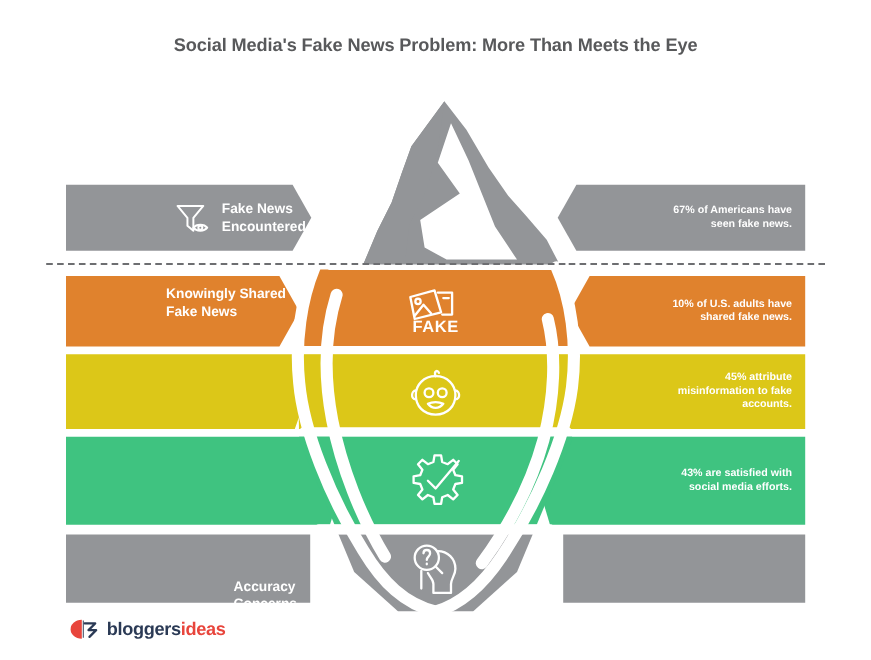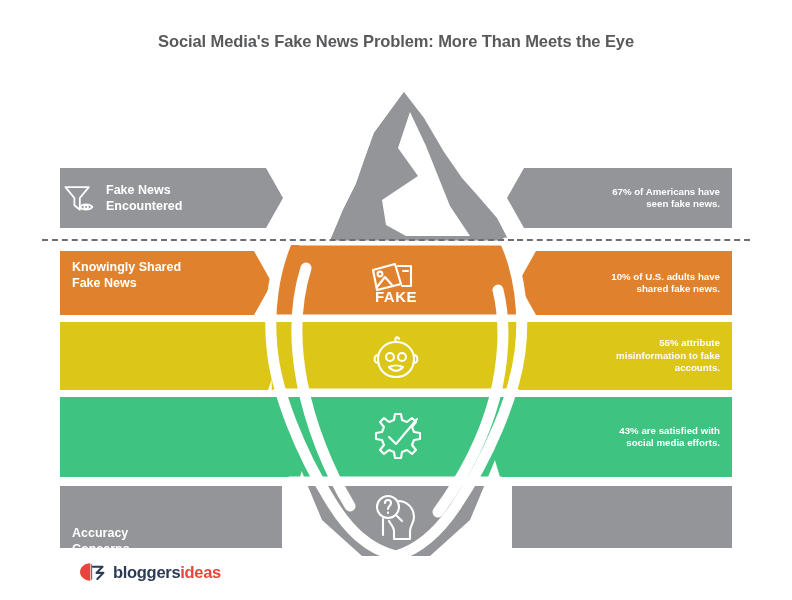--- a/index.html
+++ b/index.html
@@ -25,35 +25,35 @@
   
   .waterline {
     position:absolute; top:239px; height:0;
     border-top:2px dashed #6d6e71;
   }
   #waterline-left  { left:42px;  width:472px; }
   #waterline-right { left:517px; width:233px; }
 
   
   .plate { position:absolute; display:flex; align-items:center; }
-  .plate-left  { left:60px;  justify-content:flex-start; }
+  .plate-left  { left:60px;  justify-content:flex-end; }
   .plate-right { justify-content:flex-end; }
 
   .plate-text {
     color:#ffffff;
     line-height:1.28;
     white-space:pre-line;
   }
   .label-text { font-size:12.5px; font-weight:bold; padding-left:0; }
   .stat-text  { font-size:9.7px;  font-weight:bold; text-align:right; }
 
   .lbl-icon { width:36px; height:36px; flex:0 0 36px; margin-right:10px; }
 
   
-  #logo { position:absolute; left:80px; top:561px; display:flex; align-items:center;justify-content:space-between; }
+  #logo { position:absolute; left:64px; top:561px; display:flex; align-items:center;justify-content:space-between; }
   #logo-mark { width:26px; height:22px; margin-right:7px; }
   #logo-word { font-size:16.5px; font-weight:bold; letter-spacing:-0.3px; }
   .lw-a { color:#2b3a55; }
   .lw-b { color:#e8453c; }
 </style>
 </head>
 <body>
 
 <div id="stage">
 
@@ -166,21 +166,21 @@
   <div class="plate plate-left" style="top:251px; height:48px; width:200px; padding-left:12px;">
     <div class="plate-text label-text">Knowingly Shared
 Fake News</div>
   </div>
   <div class="plate plate-right" style="top:251px; left:536px; height:64px; width:184px;">
     <div class="plate-text stat-text">10% of U.S. adults have
 shared fake news.</div>
   </div>
 
   <div class="plate plate-right" style="top:322px; left:518px; height:68px; width:202px;">
-    <div class="plate-text stat-text">55% attribute
+    <div class="plate-text stat-text">45% attribute
 misinformation to fake
 accounts.</div>
   </div>
 
   <div class="plate plate-right" style="top:397px; left:500px; height:80px; width:220px;">
     <div class="plate-text stat-text">43% are satisfied with
 social media efforts.</div>
   </div>
 
   <div class="plate plate-left" style="top:510px; height:62px; width:210px; padding-left:12px;">

